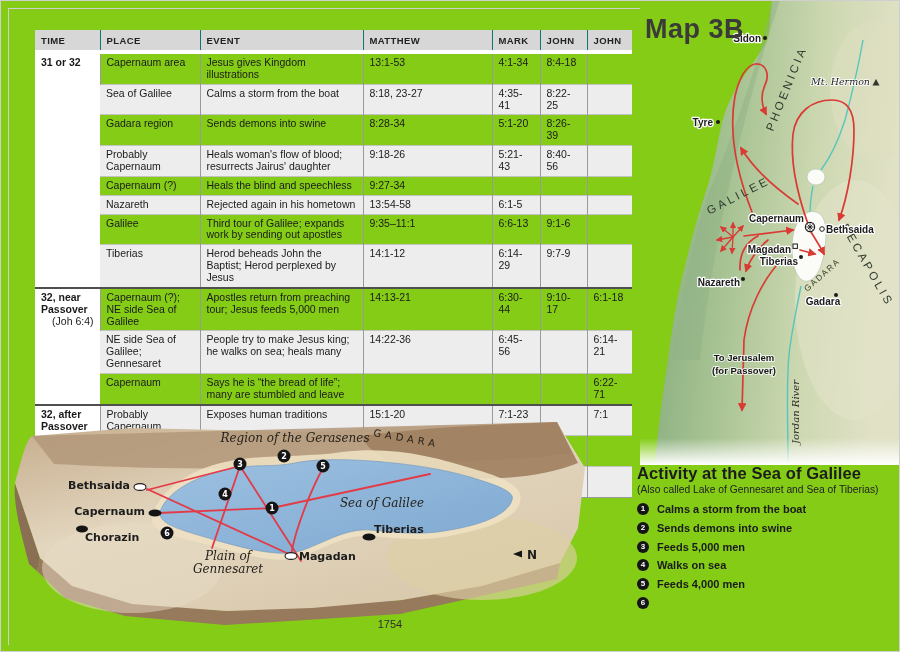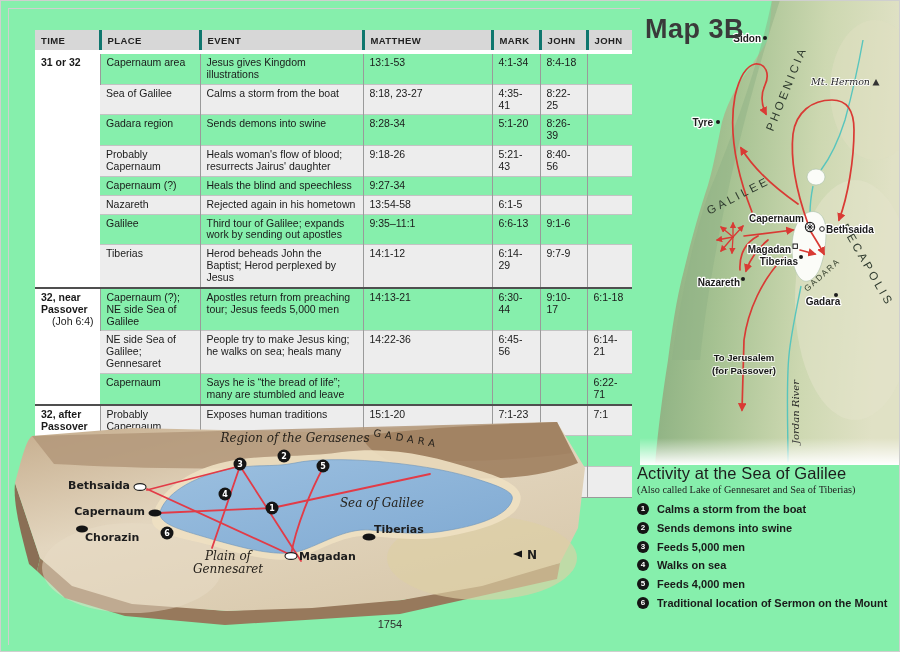--- a/index.html
+++ b/index.html
@@ -1,26 +1,26 @@
 <!DOCTYPE html>
 <html><head>
 <meta charset="utf-8">
 <style>
   html,body{margin:0;padding:0;background:#fff;}
-  #page{position:relative;width:900px;height:652px;background:#86efac;overflow:hidden;
+  #page{position:relative;width:900px;height:652px;background:#84cc16;overflow:hidden;
         font-family:"Liberation Sans",sans-serif;color:#1a1a1a;}
   .edge{position:absolute;inset:0;border:1px solid #cfcfcf;pointer-events:none;z-index:50;}
   .frame-top{position:absolute;left:8px;top:8px;width:632px;height:1px;background:#cfcfcf;}
   .frame-left{position:absolute;left:8px;top:8px;width:1px;height:637px;background:#cfcfcf;}
 
   
   #tbl-wrap{position:absolute;left:35px;top:30px;width:597px;}
   table.gospel{border-collapse:collapse;width:597px;table-layout:fixed;}
   table.gospel th{background:#d7d7d7;font-size:9.5px;letter-spacing:.4px;text-align:left;
-      padding:5px 6px 4px 6px;border-bottom:4px solid #ffffff;border-left:3px solid #0f766e;color:#222;}
+      padding:5px 6px 4px 6px;border-bottom:4px solid #ffffff;border-left:1px solid #0f766e;color:#222;}
   table.gospel th:first-child{border-left:none;}
   table.gospel td{font-size:10.5px;line-height:1.13;padding:3px 6px 3px 6px;vertical-align:top;
       border-left:1px solid #9a9a9a;border-top:1px solid #c3c3c3;}
   table.gospel td:first-child{border-left:none;}
   table.gospel tr.group-start td{border-top:2px solid #4f4f4f;}
   table.gospel tr.last td{border-bottom:1px solid #9a9a9a;}
   td.time{font-weight:bold;}
   td.time .time-note{font-weight:normal;text-align:right;}
   tr.alt td{background:#ededed;}
   td.timecell{background:#fff !important;}
@@ -38,22 +38,22 @@
   .riverlbl{font:italic 10px "DejaVu Serif",serif;fill:#1f1f1f;}
   .jer{font:bold 9.5px "Liberation Sans",sans-serif;fill:#161616;text-anchor:middle;paint-order:stroke;stroke:rgba(255,255,255,.75);stroke-width:2px;}
   .t-city{font:bold 11px "DejaVu Sans",sans-serif;fill:#1d1d1d;}
   .t-geo{font:italic 12px "DejaVu Serif",serif;fill:#26221c;}
   .t-gadara{font:10px "DejaVu Sans",sans-serif;letter-spacing:4px;fill:#26221c;}
   .mnum{font:bold 8px "DejaVu Sans",sans-serif;fill:#fff;text-anchor:middle;}
   .compassN{font:bold 12px "DejaVu Sans",sans-serif;fill:#1d1d1d;}
 
   
   #activity{position:absolute;left:637px;top:464px;width:262px;z-index:6;}
-  #activity h2{margin:0;font-size:16.5px;font-weight:normal;color:#1c1c1c;letter-spacing:.1px;}
-  #activity .sub{margin:1px 0 8px 0;font-size:10.3px;color:#222;font-family:Liberation Serif, serif;}
+  #activity h2{margin:0;font-size:16.5px;font-weight:bold;color:#1c1c1c;letter-spacing:.1px;}
+  #activity .sub{margin:1px 0 8px 0;font-size:10.3px;color:#222;}
   #activity ul{list-style:none;margin:0;padding:0;}
   #activity li{display:flex;align-items:flex-start;margin:0 0 5px 0;}
   #activity .num{flex:0 0 auto;width:12px;height:12px;border-radius:50%;background:#151515;color:#fff;
       font-size:8px;font-weight:bold;text-align:center;line-height:12px;margin:0 8px 0 0;}
   #activity .lbl{font-size:11px;font-weight:bold;color:#1a1a1a;line-height:1.25;}
 
   #pagenum{position:absolute;left:340px;top:618px;width:100px;text-align:center;font-size:11px;color:#2e2e2e;}
 </style>
 </head>
 <body>
@@ -405,20 +405,19 @@
       <li>
           <span class="num">4</span>
           <span class="lbl">Walks on sea</span>
         </li>
       <li>
           <span class="num">5</span>
           <span class="lbl">Feeds 4,000 men</span>
         </li>
       <li>
           <span class="num">6</span>
-          <span class="lbl">Traditional location of Sermon on the Mount</span>
         </li>
     </ul>
   </div>
 
   <div id="pagenum">1754</div>
   <div class="edge"></div>
 </div>
 
 </body></html>

